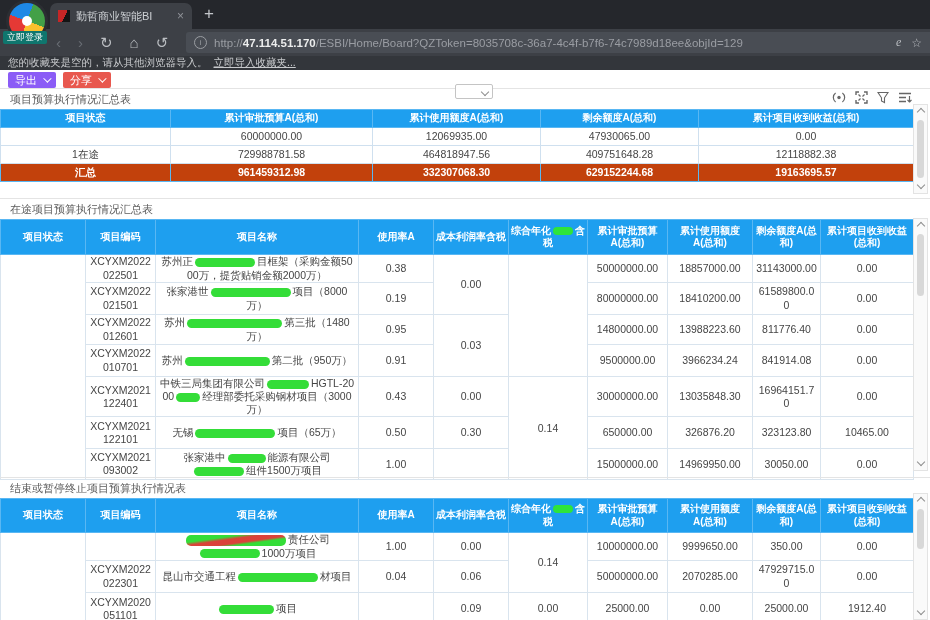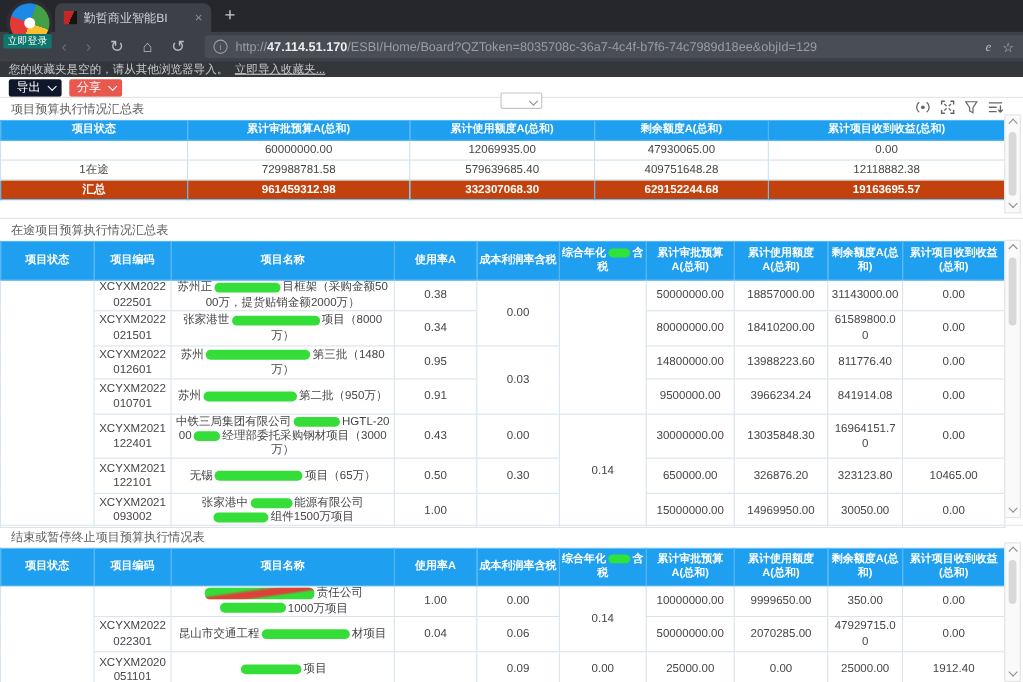--- a/index.html
+++ b/index.html
@@ -37,21 +37,21 @@
   .staricon{font-size:12px;color:#b9bcc0;}
   .bookmarkbar{position:absolute;top:56px;left:0;width:930px;height:14px;background:#33363b;
           display:flex;align-items:center;padding-left:8px;box-sizing:border-box;
           font-size:10.5px;color:#c7c9cc;}
   .bookmarkbar a{color:#c7c9cc;text-decoration:underline;margin-left:6px;}
   
   .content{position:absolute;top:70px;left:0;width:930px;height:550px;background:#fff;overflow:hidden;}
   .btnrow{position:absolute;top:2px;left:8px;display:flex;gap:7px;}
   .btn{display:inline-flex;align-items:center;gap:6px;font-size:11px;color:#fff;
        border-radius:2px;padding:0 7px;height:16px;line-height:16px;}
-  .btn.export{background:#0f172a;}
+  .btn.export{background:#8b5cf6;}
   .btn.share{background:#e8584e;}
   .bchev{width:5px;height:5px;border-right:1.3px solid #fff;border-bottom:1.3px solid #fff;
        transform:rotate(45deg) translateY(-2px);}
   .panel{position:absolute;left:0;width:930px;border-top:1px solid #e4e4e4;}
   .ptitle{font-size:11px;color:#5c5c5c;padding:3px 0 2px 10px;}
   .mini-select{position:absolute;left:455px;top:14px;width:38px;height:15px;background:#fff;
        border:1px solid #c4c4c4;border-radius:2px;display:flex;align-items:center;
        justify-content:flex-end;padding-right:4px;box-sizing:border-box;z-index:3;}
   .tools{position:absolute;right:18px;top:21px;display:flex;gap:9px;align-items:center;z-index:3;}
   .tools svg{display:block;}
@@ -168,21 +168,21 @@
       <tr style="height:18px">
         <td></td>
         <td>60000000.00</td>
         <td>12069935.00</td>
         <td>47930065.00</td>
         <td>0.00</td>
       </tr>
       <tr style="height:18px">
         <td>1在途</td>
         <td>729988781.58</td>
-        <td>579639685.40</td>
+        <td>464818947.56</td>
         <td>409751648.28</td>
         <td>12118882.38</td>
       </tr>
       <tr class="sum" style="height:18px">
         <td>汇总</td>
         <td>961459312.98</td>
         <td>332307068.30</td>
         <td>629152244.68</td>
         <td>19163695.57</td>
       </tr>
@@ -231,21 +231,21 @@
         <td rowspan="2">0.00</td>
         <td rowspan="4"></td>
         <td>50000000.00</td>
         <td>18857000.00</td>
         <td>31143000.00</td>
         <td>0.00</td>
       </tr>
       <tr style="height:32px">
         <td>XCYXM2022021501</td>
         <td><span>张家港世</span><span class="redact" style="width:80px"></span><span>项目（8000万）</span></td>
-        <td>0.34</td>
+        <td>0.19</td>
         <td>80000000.00</td>
         <td>18410200.00</td>
         <td>61589800.00</td>
         <td>0.00</td>
       </tr>
       <tr style="height:30px">
         <td>XCYXM2022012601</td>
         <td><span>苏州</span><span class="redact" style="width:95px"></span><span>第三批（1480万）</span></td>
         <td>0.95</td>
         <td rowspan="2">0.03</td>

